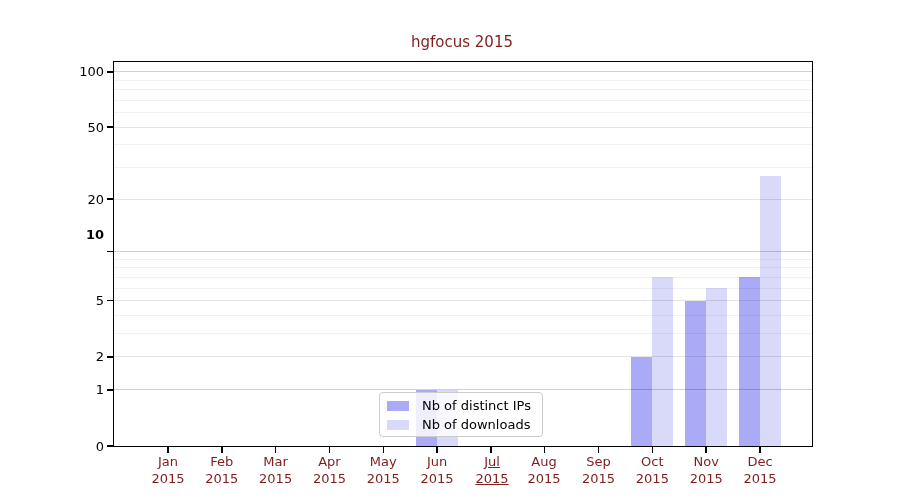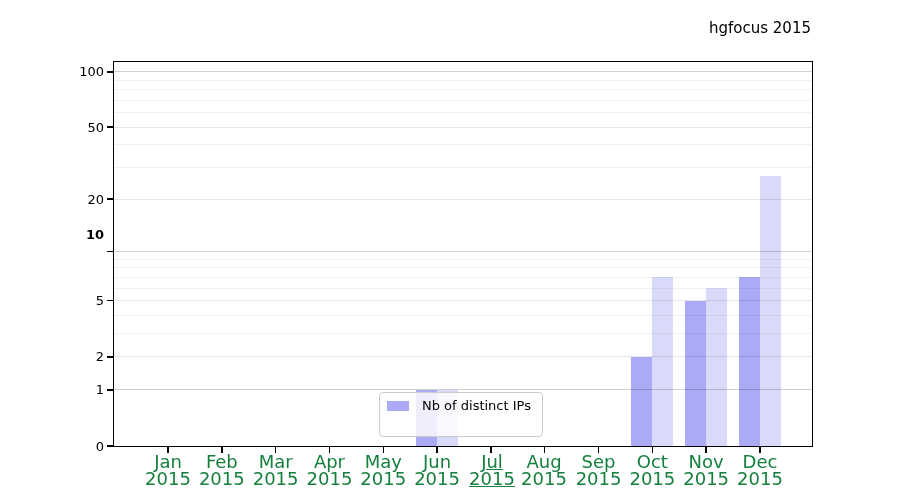--- a/index.html
+++ b/index.html
@@ -2,41 +2,41 @@
 <html><head>
 <meta charset="utf-8">
 <style>
   html, body { margin:0; padding:0; background:#ffffff; }
   .page {
     position:relative; width:900px; height:500px; background:#ffffff;
     font-family:"DejaVu Sans", "Liberation Sans", sans-serif; color:#000;
     overflow:hidden;
   }
   .chart-title {
-    position:absolute; left:113px; top:19px; width:698px;
-    text-align:right; font-size:15px; color:#000000;
+    position:absolute; left:113px; top:33px; width:698px;
+    text-align:center; font-size:15px; color:#7f1d1d;
   }
   .plot {
     position:absolute; left:113px; top:61px; width:698px; height:384px;
     border:1.4px solid #000; box-sizing:content-box; background:#fff;
   }
   .bar { position:absolute; z-index:1; }
   .gridline { position:absolute; left:0; width:100%; height:1px; z-index:2; }
   .gridline.decade { background:rgba(0,0,0,0.18); }
   .gridline.mid    { background:rgba(0,0,0,0.10); }
   .gridline.minor  { background:rgba(0,0,0,0.055); }
   .y-tick-mark { position:absolute; left:-7px; width:6px; height:1.5px; background:#000; }
   .y-tick-label {
     position:absolute; left:-62px; width:52px; text-align:right;
     font-size:13px; color:#000; line-height:17px;
   }
   .x-tick-mark { position:absolute; bottom:-7px; width:1.5px; height:6px; background:#000; }
   .x-tick-label {
     position:absolute; top:391px; width:64px; text-align:center;
-    font-size:18px; color:#15803d; line-height:17px; white-space:pre-line;
+    font-size:13px; color:#7f1d1d; line-height:17px; white-space:pre-line;
   }
   .legend {
     position:absolute; left:265px; top:330px; width:164px; height:45px;
     background:rgba(255,255,255,0.8); border:1px solid #cccccc;
     border-radius:4px; z-index:30; box-sizing:border-box; padding-top:3px;
   }
   .legend-row { display:flex; align-items:center; height:19px; padding-left:7px; }
   .swatch { width:22px; height:10px; display:inline-block; flex:0 0 auto; }
   .legend-label { font-size:13px; color:#000; margin-left:13px; white-space:nowrap; }
 </style>
@@ -133,15 +133,19 @@
         <div class="x-tick-mark" style="left: 645.25px;"></div>
         <div class="x-tick-label" style="left: 614px;">Dec
 2015</div>
       </div>
 
     <div class="legend">
       <div class="legend-row">
         <span class="swatch" style="background: rgb(170, 170, 246);"></span>
         <span class="legend-label">Nb of distinct IPs</span>
       </div>
+      <div class="legend-row">
+        <span class="swatch" style="background: rgb(217, 217, 250);"></span>
+        <span class="legend-label">Nb of downloads</span>
+      </div>
     </div>
   </div>
 </div>
 
 </body></html>

